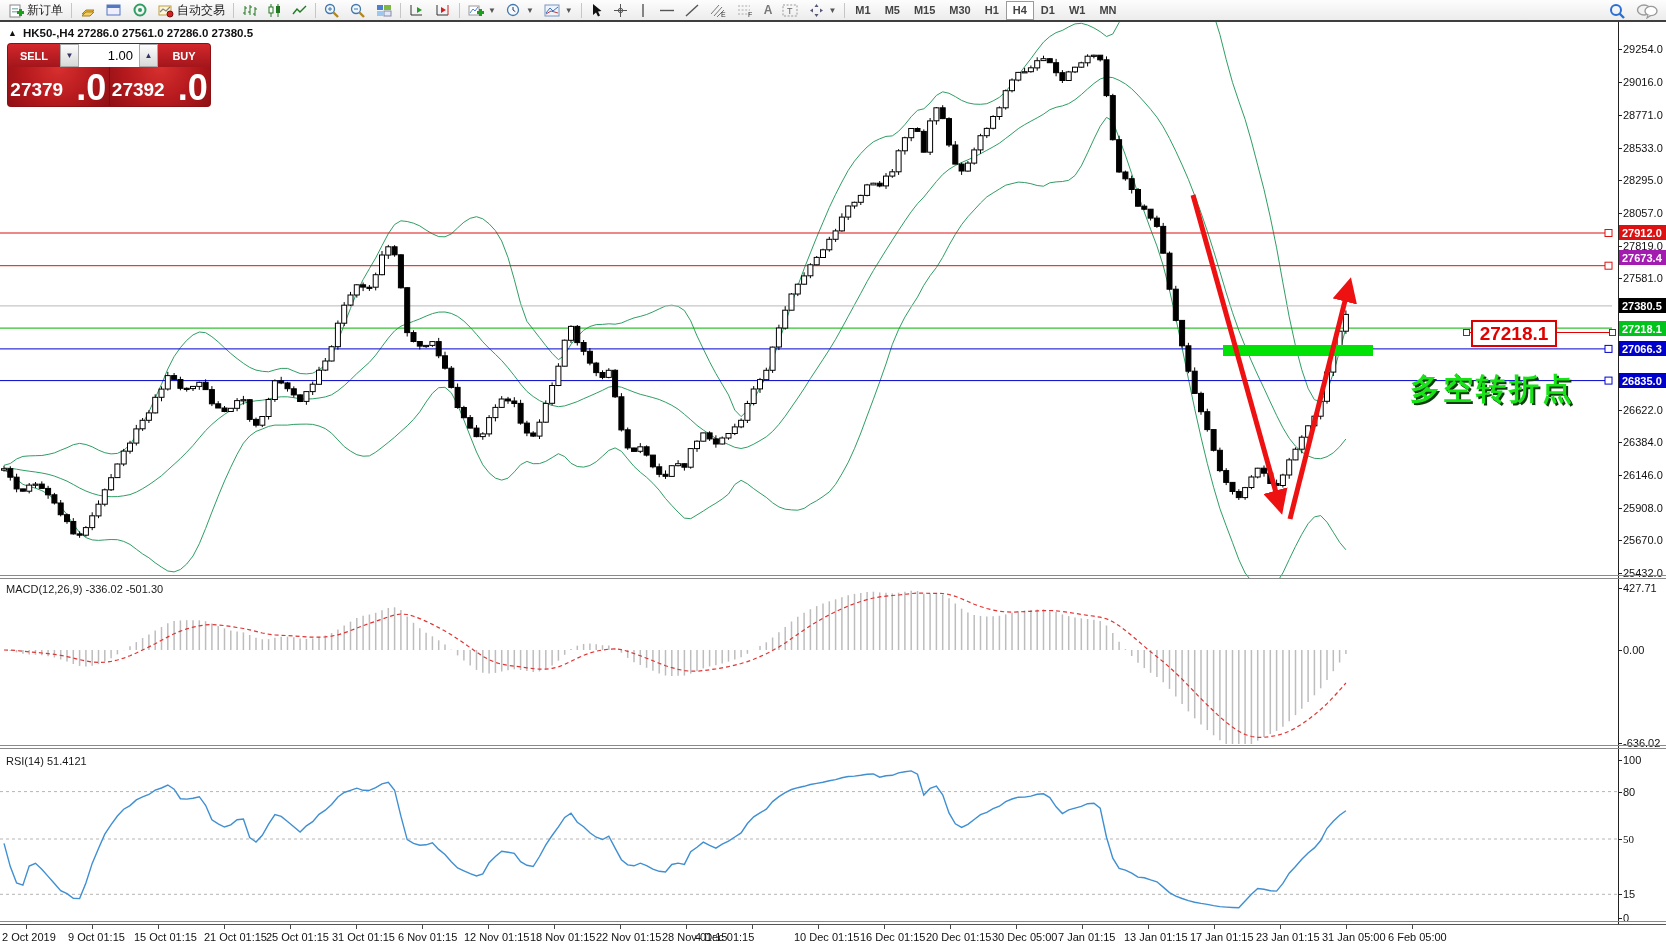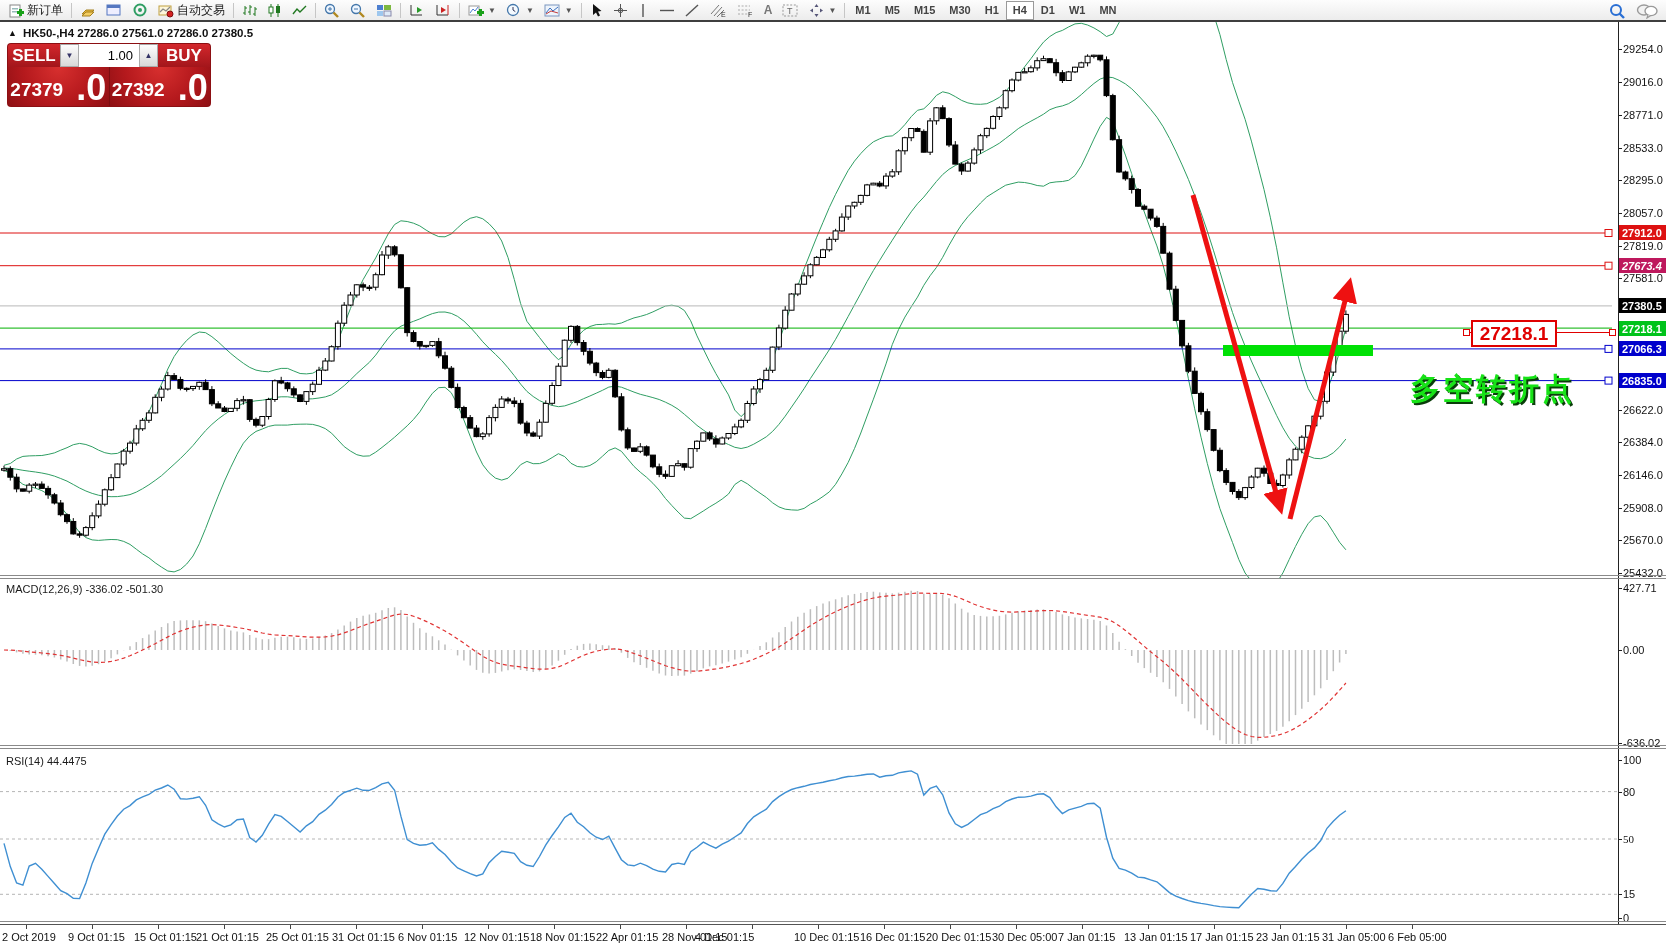--- a/index.html
+++ b/index.html
@@ -25,21 +25,21 @@
   .ytickdash{position:absolute;left:1618px;width:4px;height:1px;background:#222;z-index:7;}
   .pill{position:absolute;left:1619px;width:47px;height:15px;color:#fff;font-size:11px;font-weight:bold;
         display:flex;align-items:center;padding-left:3px;box-sizing:border-box;z-index:8;}
   .sep{position:absolute;left:0;width:1666px;height:0;border-top:1px solid #8a8a8a;z-index:9;}
   .paneLabel{position:absolute;font-size:11px;color:#1a1a1a;z-index:5;}
   #symline{position:absolute;left:8px;top:5px;font-size:11.5px;font-weight:bold;color:#111;z-index:5;display:flex;gap:6px;align-items:center;}
   
   #oneclick{position:absolute;left:8px;top:22px;width:202px;height:62px;z-index:20;
             border-radius:3px;overflow:hidden;background:#9c1115;box-shadow:0 0 0 1px #8c0f13;}
   #oc-top{display:flex;height:23px;}
-  .ocbtn{flex:none;width:52px;background:linear-gradient(#d3272c,#a3161b);color:#fff;font-size:17px;font-weight:bold;
+  .ocbtn{flex:none;width:52px;background:linear-gradient(#d3272c,#a3161b);color:#fff;font-size:11px;font-weight:bold;
          display:flex;align-items:center;justify-content:center;cursor:pointer;}
   .spin{flex:none;width:19px;background:linear-gradient(#fdfdfd,#d8d8d8);border:1px solid #aaa;box-sizing:border-box;
         display:flex;align-items:center;justify-content:center;font-size:8px;color:#336;cursor:pointer;}
   #lot{flex:1;background:#fff;border:none;text-align:right;font-size:13px;padding-right:6px;min-width:0;}
   #oc-bottom{display:flex;height:39px;gap:1px;background:#7d0d10;}
   .ocprice{flex:1;display:flex;align-items:flex-end;justify-content:center;gap:13px;color:#fff;cursor:pointer;
            background:radial-gradient(circle at 50% 0,#d8302f 0%,#b5191d 55%,#8e1014 100%);padding-bottom:3px;}
   .ocprice .small{font-size:19px;font-weight:bold;line-height:26px;}
   .ocprice .big{font-size:36px;font-weight:bold;line-height:30px;}
   
@@ -946,21 +946,21 @@
           <span class="big">.0</span>
         </div>
         <div class="ocprice">
           <span class="small">27392</span>
           <span class="big">.0</span>
         </div>
       </div>
     </div>
 
     <div class="paneLabel" style="left:6px;top:561px;">MACD(12,26,9) -336.02 -501.30</div>
-    <div class="paneLabel" style="left:6px;top:733px;">RSI(14) 44.4475</div>
+    <div class="paneLabel" style="left:6px;top:733px;">RSI(14) 51.4121</div>
 
     <div class="sep" style="top:553px"></div>
     <div class="sep" style="top:556px"></div>
     <div class="sep" style="top:723px"></div>
     <div class="sep" style="top:726px"></div>
     <div class="sep" style="top:899px"></div>
 
     <div id="axis-col"></div>
 
     <div id="supportbar" style="left: 1223px; top: 323px; width: 150px; height: 11px; background: rgb(0, 225, 5);"></div>
@@ -977,33 +977,33 @@
     <div id="lblbox" style="left: 1471px; top: 298px; width: 82px; height: 23px;">27218.1</div>
     <div id="cntext" style="left: 1410px; top: 347px;">多空转折点</div>
 
     <div id="timeaxis">
         <div class="xtick" style="left: 2px;">2 Oct 2019</div>
         <div class="xtickdash" style="left: 26px;"></div>
         <div class="xtick" style="left: 68px;">9 Oct 01:15</div>
         <div class="xtickdash" style="left: 92px;"></div>
         <div class="xtick" style="left: 134px;">15 Oct 01:15</div>
         <div class="xtickdash" style="left: 158px;"></div>
-        <div class="xtick" style="left: 196px; text-align: center;">21 Oct 01:15</div>
+        <div class="xtick" style="left: 204px; text-align: center;">21 Oct 01:15</div>
         <div class="xtickdash" style="left: 224px;"></div>
         <div class="xtick" style="left: 266px;">25 Oct 01:15</div>
         <div class="xtickdash" style="left: 290px;"></div>
         <div class="xtick" style="left: 332px;">31 Oct 01:15</div>
         <div class="xtickdash" style="left: 356px;"></div>
         <div class="xtick" style="left: 398px;">6 Nov 01:15</div>
         <div class="xtickdash" style="left: 422px;"></div>
         <div class="xtick" style="left: 464px;">12 Nov 01:15</div>
         <div class="xtickdash" style="left: 488px;"></div>
         <div class="xtick" style="left: 530px;">18 Nov 01:15</div>
         <div class="xtickdash" style="left: 554px;"></div>
-        <div class="xtick" style="left: 596px;">22 Apr 01:15</div>
+        <div class="xtick" style="left: 596px;">22 Nov 01:15</div>
         <div class="xtickdash" style="left: 620px;"></div>
         <div class="xtick" style="left: 662px;">28 Nov 01:15</div>
         <div class="xtickdash" style="left: 686px;"></div>
         <div class="xtick" style="left: 695px;">4 Dec 01:15</div>
         <div class="xtickdash" style="left: 752px;"></div>
         <div class="xtick" style="left: 794px;">10 Dec 01:15</div>
         <div class="xtickdash" style="left: 818px;"></div>
         <div class="xtick" style="left: 860px;">16 Dec 01:15</div>
         <div class="xtickdash" style="left: 884px;"></div>
         <div class="xtick" style="left: 926px;">20 Dec 01:15</div>
@@ -1045,21 +1045,21 @@
       <div class="ytickdash" style="top: 420px;"></div>
       <div class="ytick" style="top: 447px;">26146.0</div>
       <div class="ytickdash" style="top: 453px;"></div>
       <div class="ytick" style="top: 480px;">25908.0</div>
       <div class="ytickdash" style="top: 486px;"></div>
       <div class="ytick" style="top: 512px;">25670.0</div>
       <div class="ytickdash" style="top: 518px;"></div>
       <div class="ytick" style="top: 545px;">25432.0</div>
       <div class="ytickdash" style="top: 551px;"></div>
       <div class="pill" style="top: 203px; background: rgb(221, 17, 17);">27912.0</div>
-      <div class="pill" style="top: 236px; background: #be185d; font-style: italic;">27673.4</div>
+      <div class="pill" style="top: 228px; background: #a21caf;">27673.4</div>
       <div class="pill" style="top: 276px; background: rgb(0, 0, 0);">27380.5</div>
       <div class="pill" style="top: 299px; background: rgb(0, 195, 27);">27218.1</div>
       <div class="pill" style="top: 319px; background: rgb(0, 0, 204);">27066.3</div>
       <div class="pill" style="top: 351px; background: rgb(0, 0, 204);">26835.0</div>
       <div class="ytick" style="top: 560px;">427.71</div>
       <div class="ytickdash" style="top: 566px;"></div>
       <div class="ytick" style="top: 622px;">0.00</div>
       <div class="ytickdash" style="top: 628px;"></div>
       <div class="ytick" style="top: 715px;">-636.02</div>
       <div class="ytickdash" style="top: 721px;"></div>

